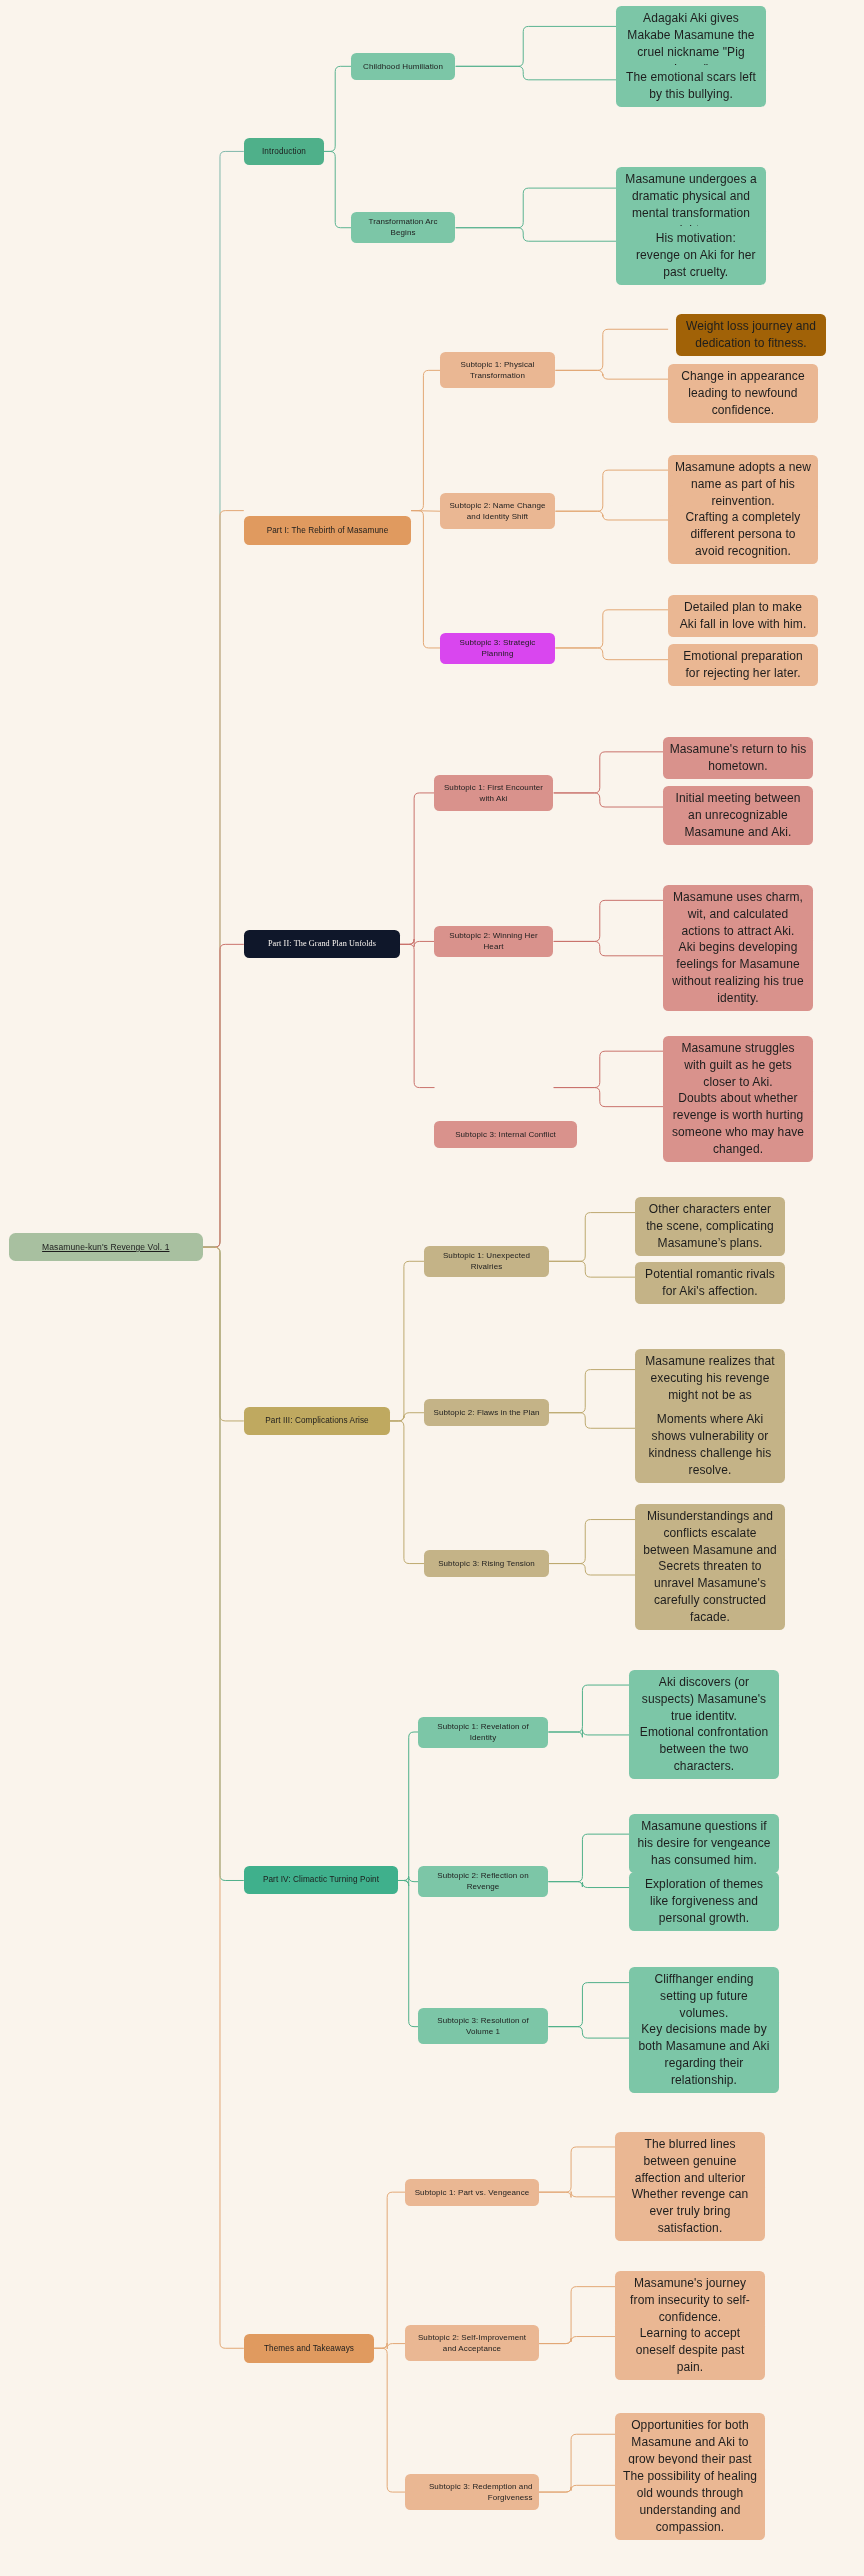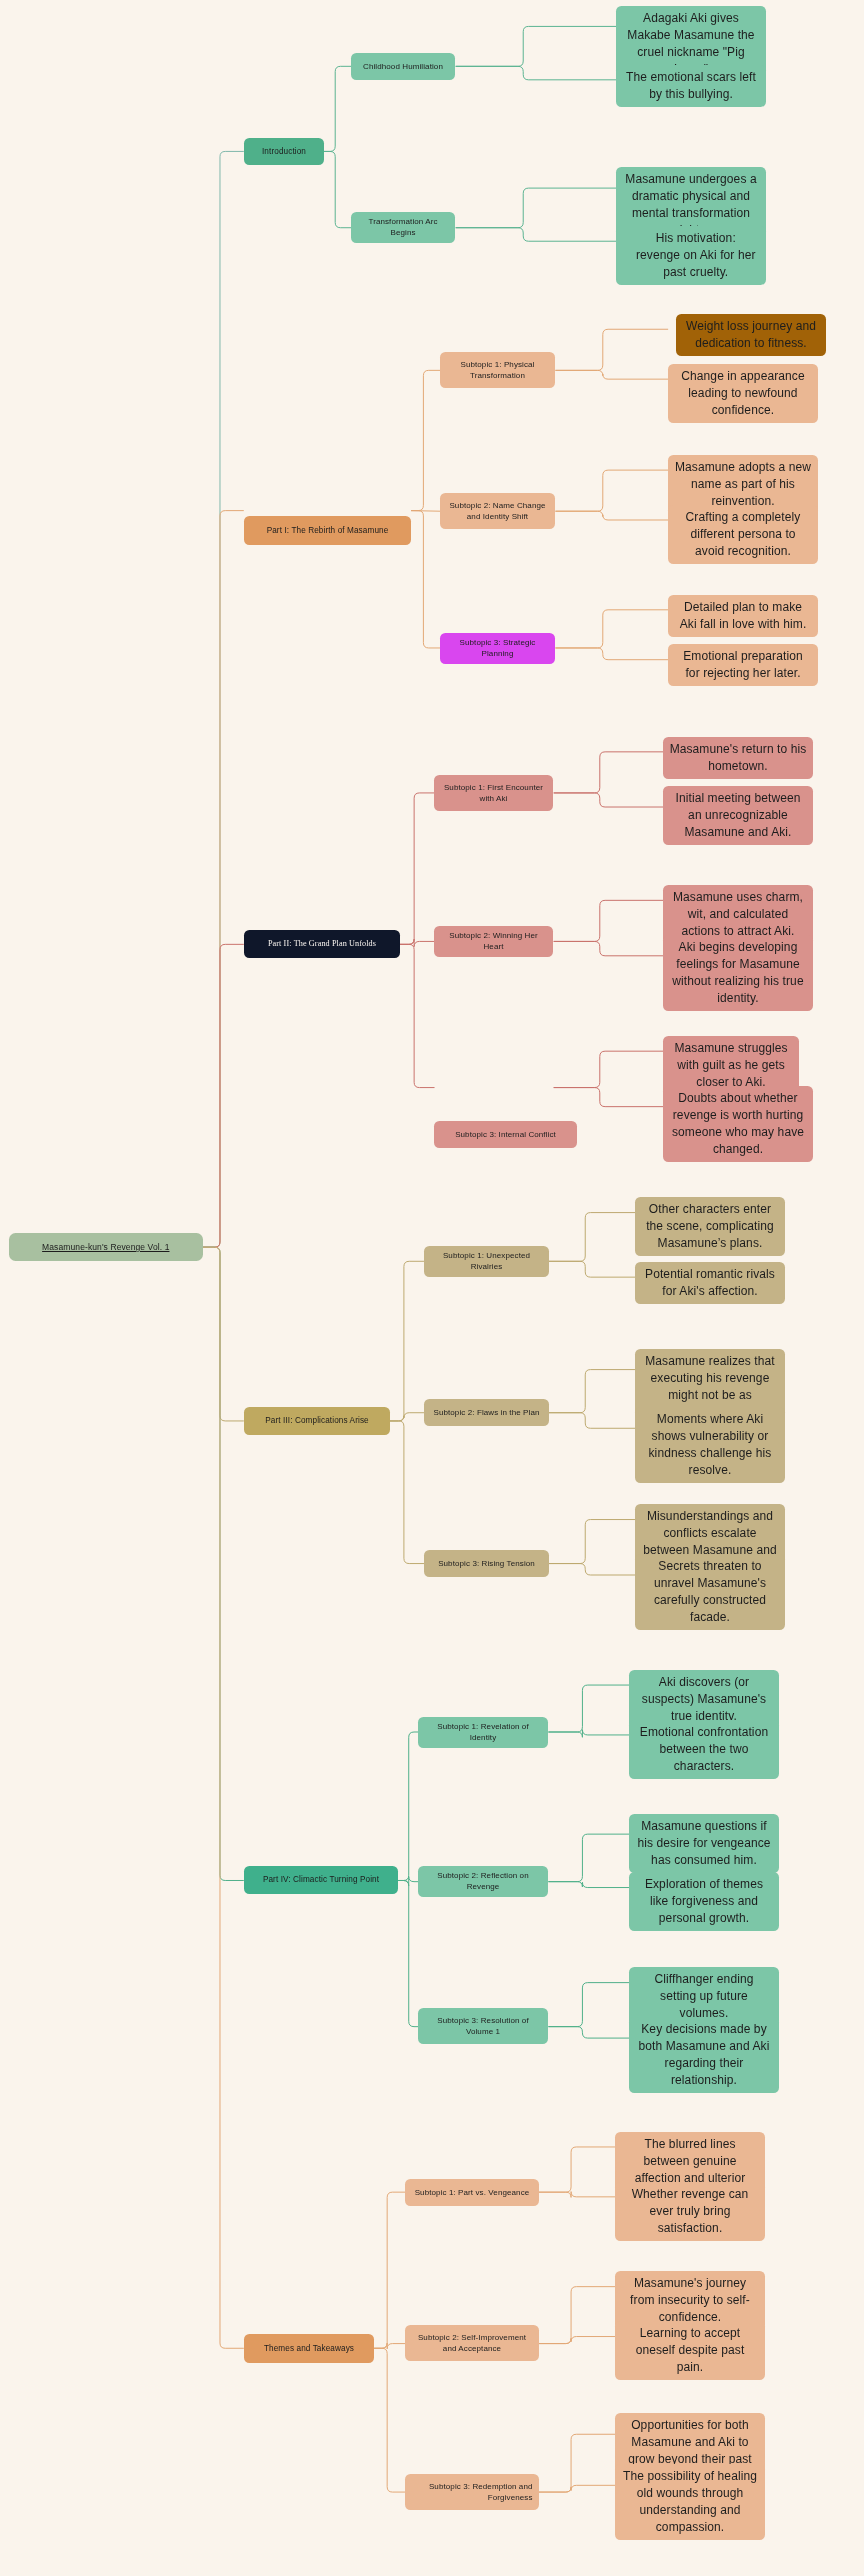--- a/index.html
+++ b/index.html
@@ -169,21 +169,21 @@
     </div>
     <div class="node leaf" style="left: 663px; top: 885px; width: 150px; min-height: 30.5px; background: rgb(217, 146, 140);">
       <span>Masamune uses charm, wit, and calculated actions to attract Aki.</span>
     </div>
     <div class="node leaf" style="left: 663px; top: 935px; width: 150px; min-height: 41px; background: rgb(217, 146, 140);">
       <span>Aki begins developing feelings for Masamune without realizing his true identity.</span>
     </div>
     <div class="node sub" style="left: 434px; top: 1074px; width: 143px; min-height: 27px; background: rgb(217, 146, 140); margin-top: 47px;">
       <span>Subtopic 3: Internal Conflict</span>
     </div>
-    <div class="node leaf" style="left: 663px; top: 1036px; width: 136px; min-height: 30.5px; background: rgb(217, 146, 140);">
+    <div class="node leaf" style="left: 663px; top: 1036px; width: 150px; min-height: 30.5px; background: rgb(217, 146, 140);">
       <span>Masamune struggles with guilt as he gets closer to Aki.</span>
     </div>
     <div class="node leaf" style="left: 663px; top: 1086px; width: 150px; min-height: 41px; background: rgb(217, 146, 140);">
       <span>Doubts about whether revenge is worth hurting someone who may have changed.</span>
     </div>
     <div class="node branch" style="left: 244px; top: 1407px; width: 146px; min-height: 28px; background: rgb(191, 169, 96);">
       <span>Part III: Complications Arise</span>
     </div>
     <div class="node sub" style="left: 424px; top: 1246px; width: 125px; min-height: 27px; background: rgb(196, 179, 135);">
       <span>Subtopic 1: Unexpected Rivalries</span>

